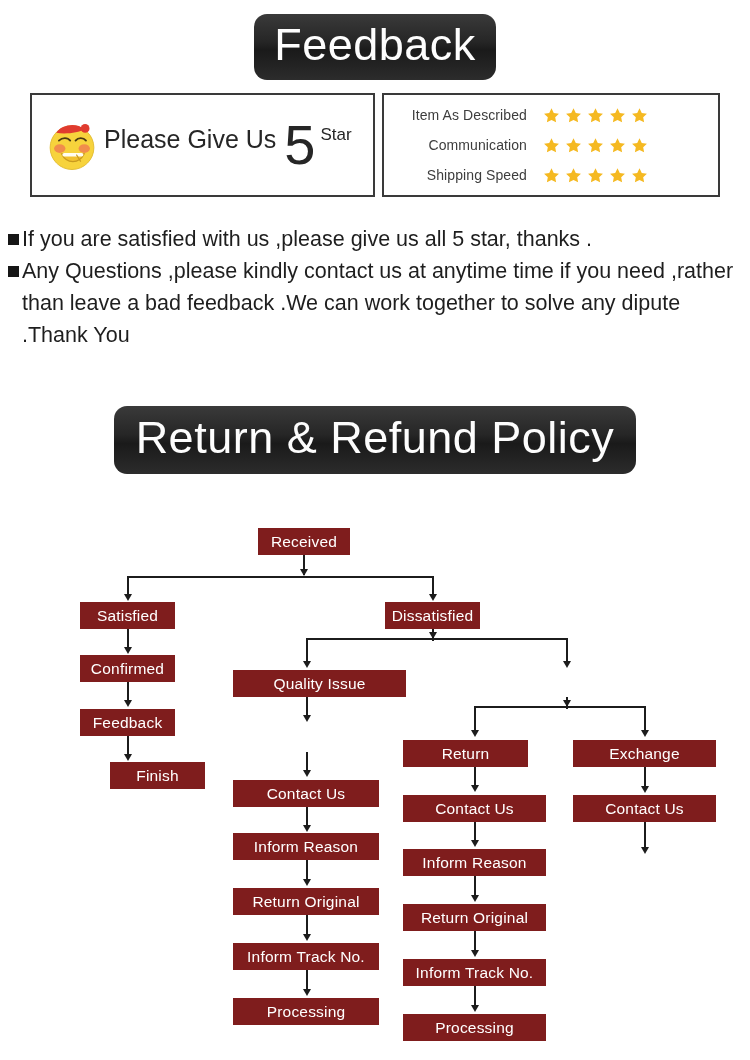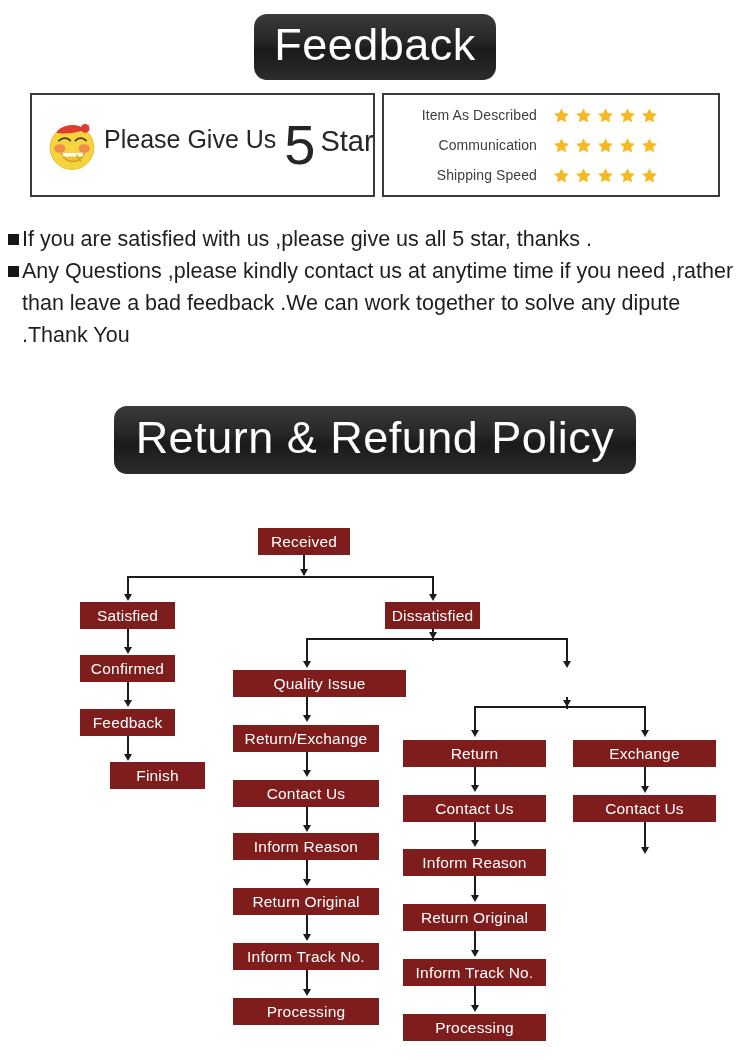--- a/index.html
+++ b/index.html
@@ -68,28 +68,28 @@
     white-space: nowrap;
     display: flex;
     align-items: flex-start;
   }
   .promise-text .big5 {
     font-size: 56px;
     line-height: .7;
     padding: 0 5px 0 8px;
     font-weight: 400;
   }
-  .promise-text .star-word { font-size: 29px; }
+  .promise-text .star-word { font-size: 17px; }
 
   #rating-box {
     width: 338px;
     display: flex;
     flex-direction: column;
     justify-content: center;
-    padding: 4px 14px 4px 34px;
+    padding: 4px 14px 4px 24px;
   }
   .rating-row {
     display: flex;
     align-items: center;
     height: 30px;
   }
   .rating-label {
     font-size: 14px;
     color: #3d3d3d;
     width: 135px;
@@ -301,21 +301,20 @@
   <div class="hline" style="left:306px; top:123px; width:261px;"></div>
   <div class="vline" style="left:306px; top:123px; height:26px;"></div>
   <div class="arrow" style="left:302.5px; top:146px;"></div>
   <div class="vline" style="left:566px; top:123px; height:26px;"></div>
   <div class="arrow" style="left:562.5px; top:146px;"></div>
 
   <div class="node" style="left:233px; top:155px; width:173px; height:27px;">Quality Issue</div>
   <div class="vline" style="left:306px; top:182px; height:21px;"></div>
   <div class="arrow" style="left:302.5px; top:200px;"></div>
 
-  <div class="node" style="left:233px; top:210px; width:146px; height:27px;">Return/Exchange</div>
   <div class="vline" style="left:306px; top:237px; height:21px;"></div>
   <div class="arrow" style="left:302.5px; top:255px;"></div>
 
   <div class="node" style="left:233px; top:265px; width:146px; height:27px;">Contact Us</div>
   <div class="vline" style="left:306px; top:292px; height:21px;"></div>
   <div class="arrow" style="left:302.5px; top:310px;"></div>
 
   <div class="node" style="left:233px; top:318px; width:146px; height:27px;">Inform Reason</div>
   <div class="vline" style="left:306px; top:345px; height:22px;"></div>
   <div class="arrow" style="left:302.5px; top:364px;"></div>
@@ -332,21 +331,21 @@
 
   <div class="vline" style="left:566px; top:182px; height:12px;"></div>
   <div class="arrow" style="left:562.5px; top:185px;"></div>
 
   <div class="hline" style="left:474px; top:191px; width:171px;"></div>
   <div class="vline" style="left:474px; top:191px; height:27px;"></div>
   <div class="arrow" style="left:470.5px; top:215px;"></div>
   <div class="vline" style="left:644px; top:191px; height:27px;"></div>
   <div class="arrow" style="left:640.5px; top:215px;"></div>
 
-  <div class="node" style="left:403px; top:225px; width:143px; height:27px;">Return</div>
+  <div class="node" style="left:403px; top:225px; width:125px; height:27px;">Return</div>
   <div class="vline" style="left:474px; top:252px; height:21px;"></div>
   <div class="arrow" style="left:470.5px; top:270px;"></div>
 
   <div class="node" style="left:403px; top:280px; width:143px; height:27px;">Contact Us</div>
   <div class="vline" style="left:474px; top:307px; height:21px;"></div>
   <div class="arrow" style="left:470.5px; top:325px;"></div>
 
   <div class="node" style="left:403px; top:334px; width:143px; height:27px;">Inform Reason</div>
   <div class="vline" style="left:474px; top:361px; height:22px;"></div>
   <div class="arrow" style="left:470.5px; top:380px;"></div>

